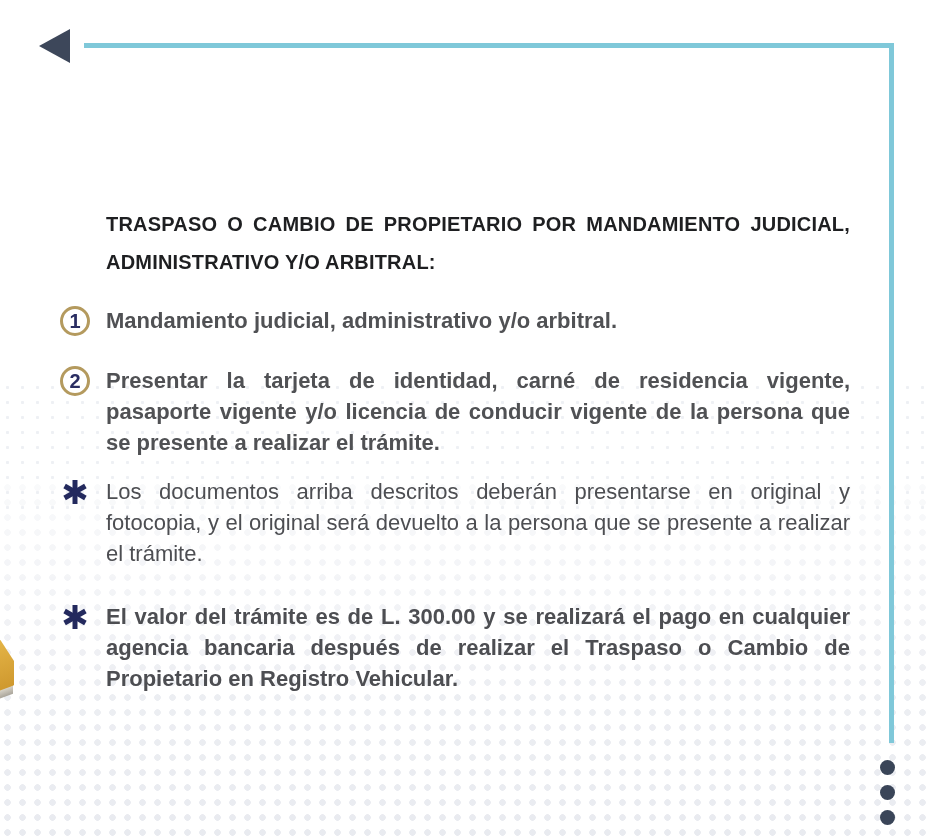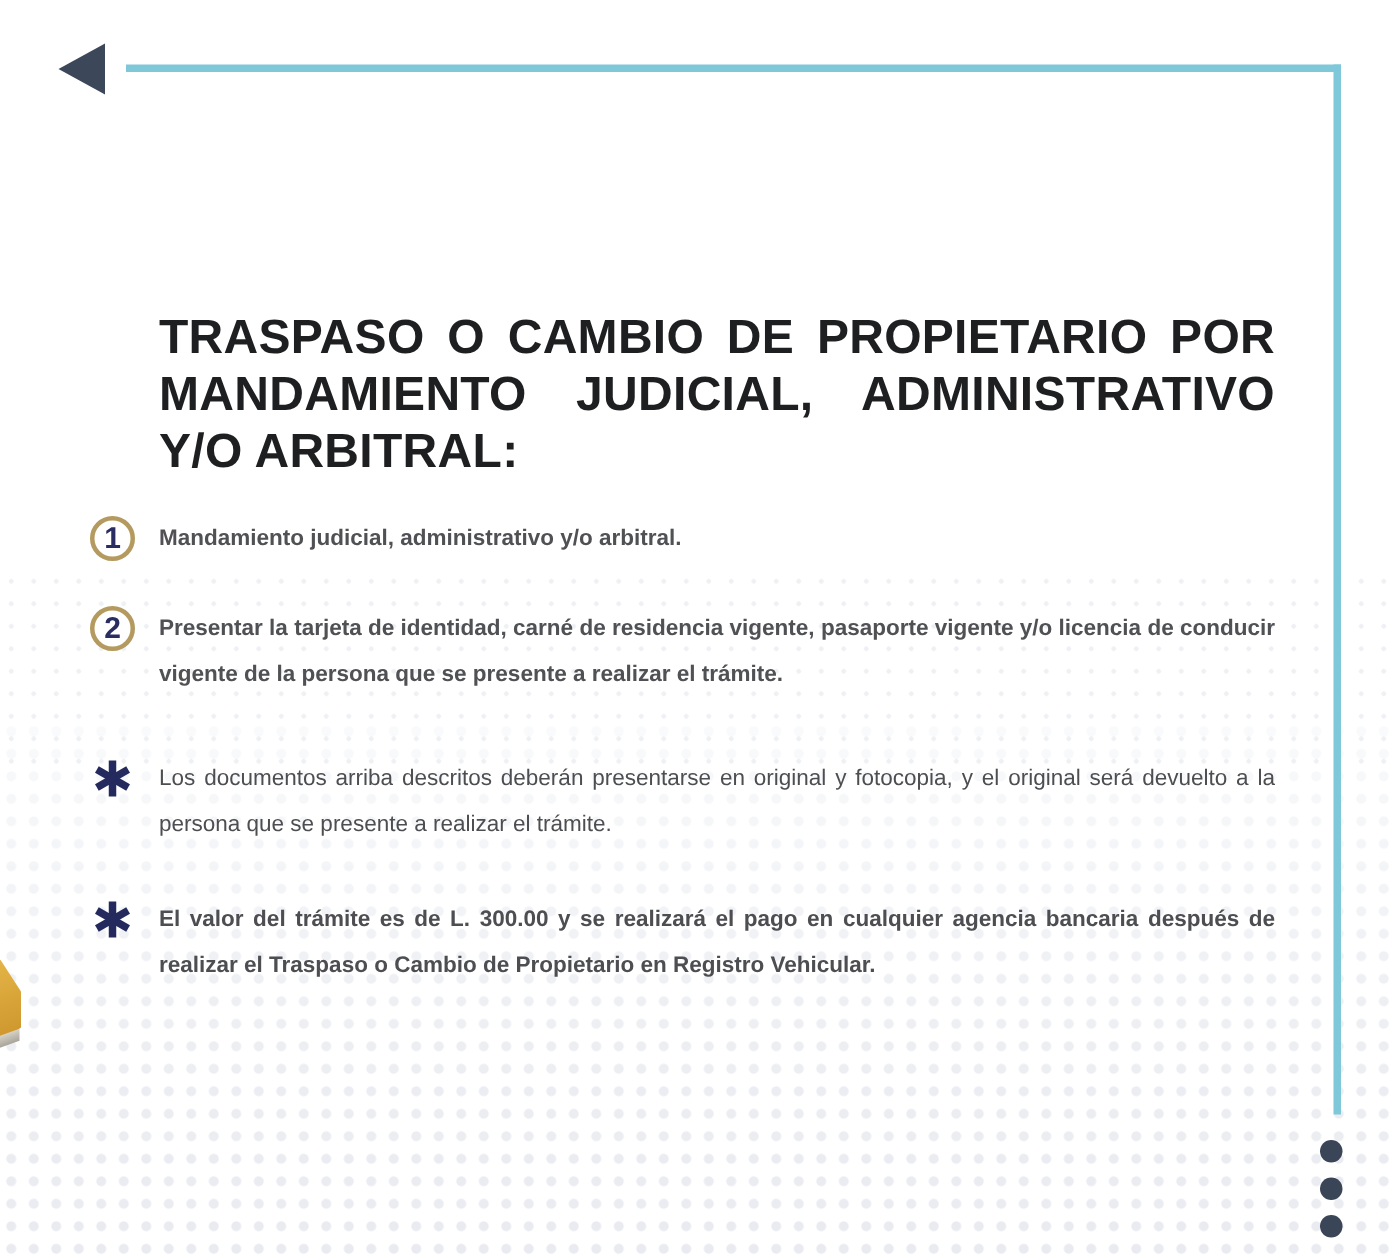--- a/index.html
+++ b/index.html
@@ -51,46 +51,46 @@
       position: absolute; left: -10px; top: 690px; width: 23px; height: 8px;
       background: linear-gradient(#d7d2c6, #a9a49a);
       transform: skewY(-20deg);
       z-index: 1;
     }
 
     .content { position: absolute; left: 106px; top: 205px; width: 744px; z-index: 3; }
 
     .title {
       font-family: "Liberation Sans", sans-serif;
-      font-weight: 700; font-size: 32px; line-height: 38px;
+      font-weight: 700; font-size: 20px; line-height: 38px;
       color: #1e1f21; text-align: justify; text-align-last: left;
       letter-spacing: 0.2px;
     }
 
     .item { position: relative; margin-top: 24px; }
     .item-text {
-      font-size: 15px; line-height: 31px; text-align: justify; color: #4d4e52;
+      font-size: 22px; line-height: 31px; text-align: justify; color: #4d4e52;
     }
     .item-text.bold { font-weight: 700; color: #505154; }
 
     .num-badge {
       position: absolute; left: -46px; top: 1px; width: 30px; height: 30px;
       border: 3px solid #b49a5e; border-radius: 50%;
       display: flex; align-items: center; justify-content: center;
       font-weight: 700; font-size: 20px; color: #2a2d62; background: #fff;
     }
     .asterisk {
       position: absolute; left: -44px; top: 0px; width: 28px; height: 28px;
       color: #242a5e; font-size: 34px; font-weight: 700; line-height: 34px; text-align: center;
     }
     .asterisk svg { width: 26px; height: 26px; display: block; margin-top: 3px; }
 
     .item1 { margin-top: 24px; }
     .item2 { margin-top: 29px; }
-    .item3 { margin-top: 38px; }
+    .item3 { margin-top: 18px; }
     .item4 { margin-top: 32px; font-weight: bold; }
   </style>
 </head>
 <body>
 
 <div class="dots-small"></div>
 <div class="dots"></div>
 
 <div class="back-arrow"></div>
 <div class="frame-top"></div>

